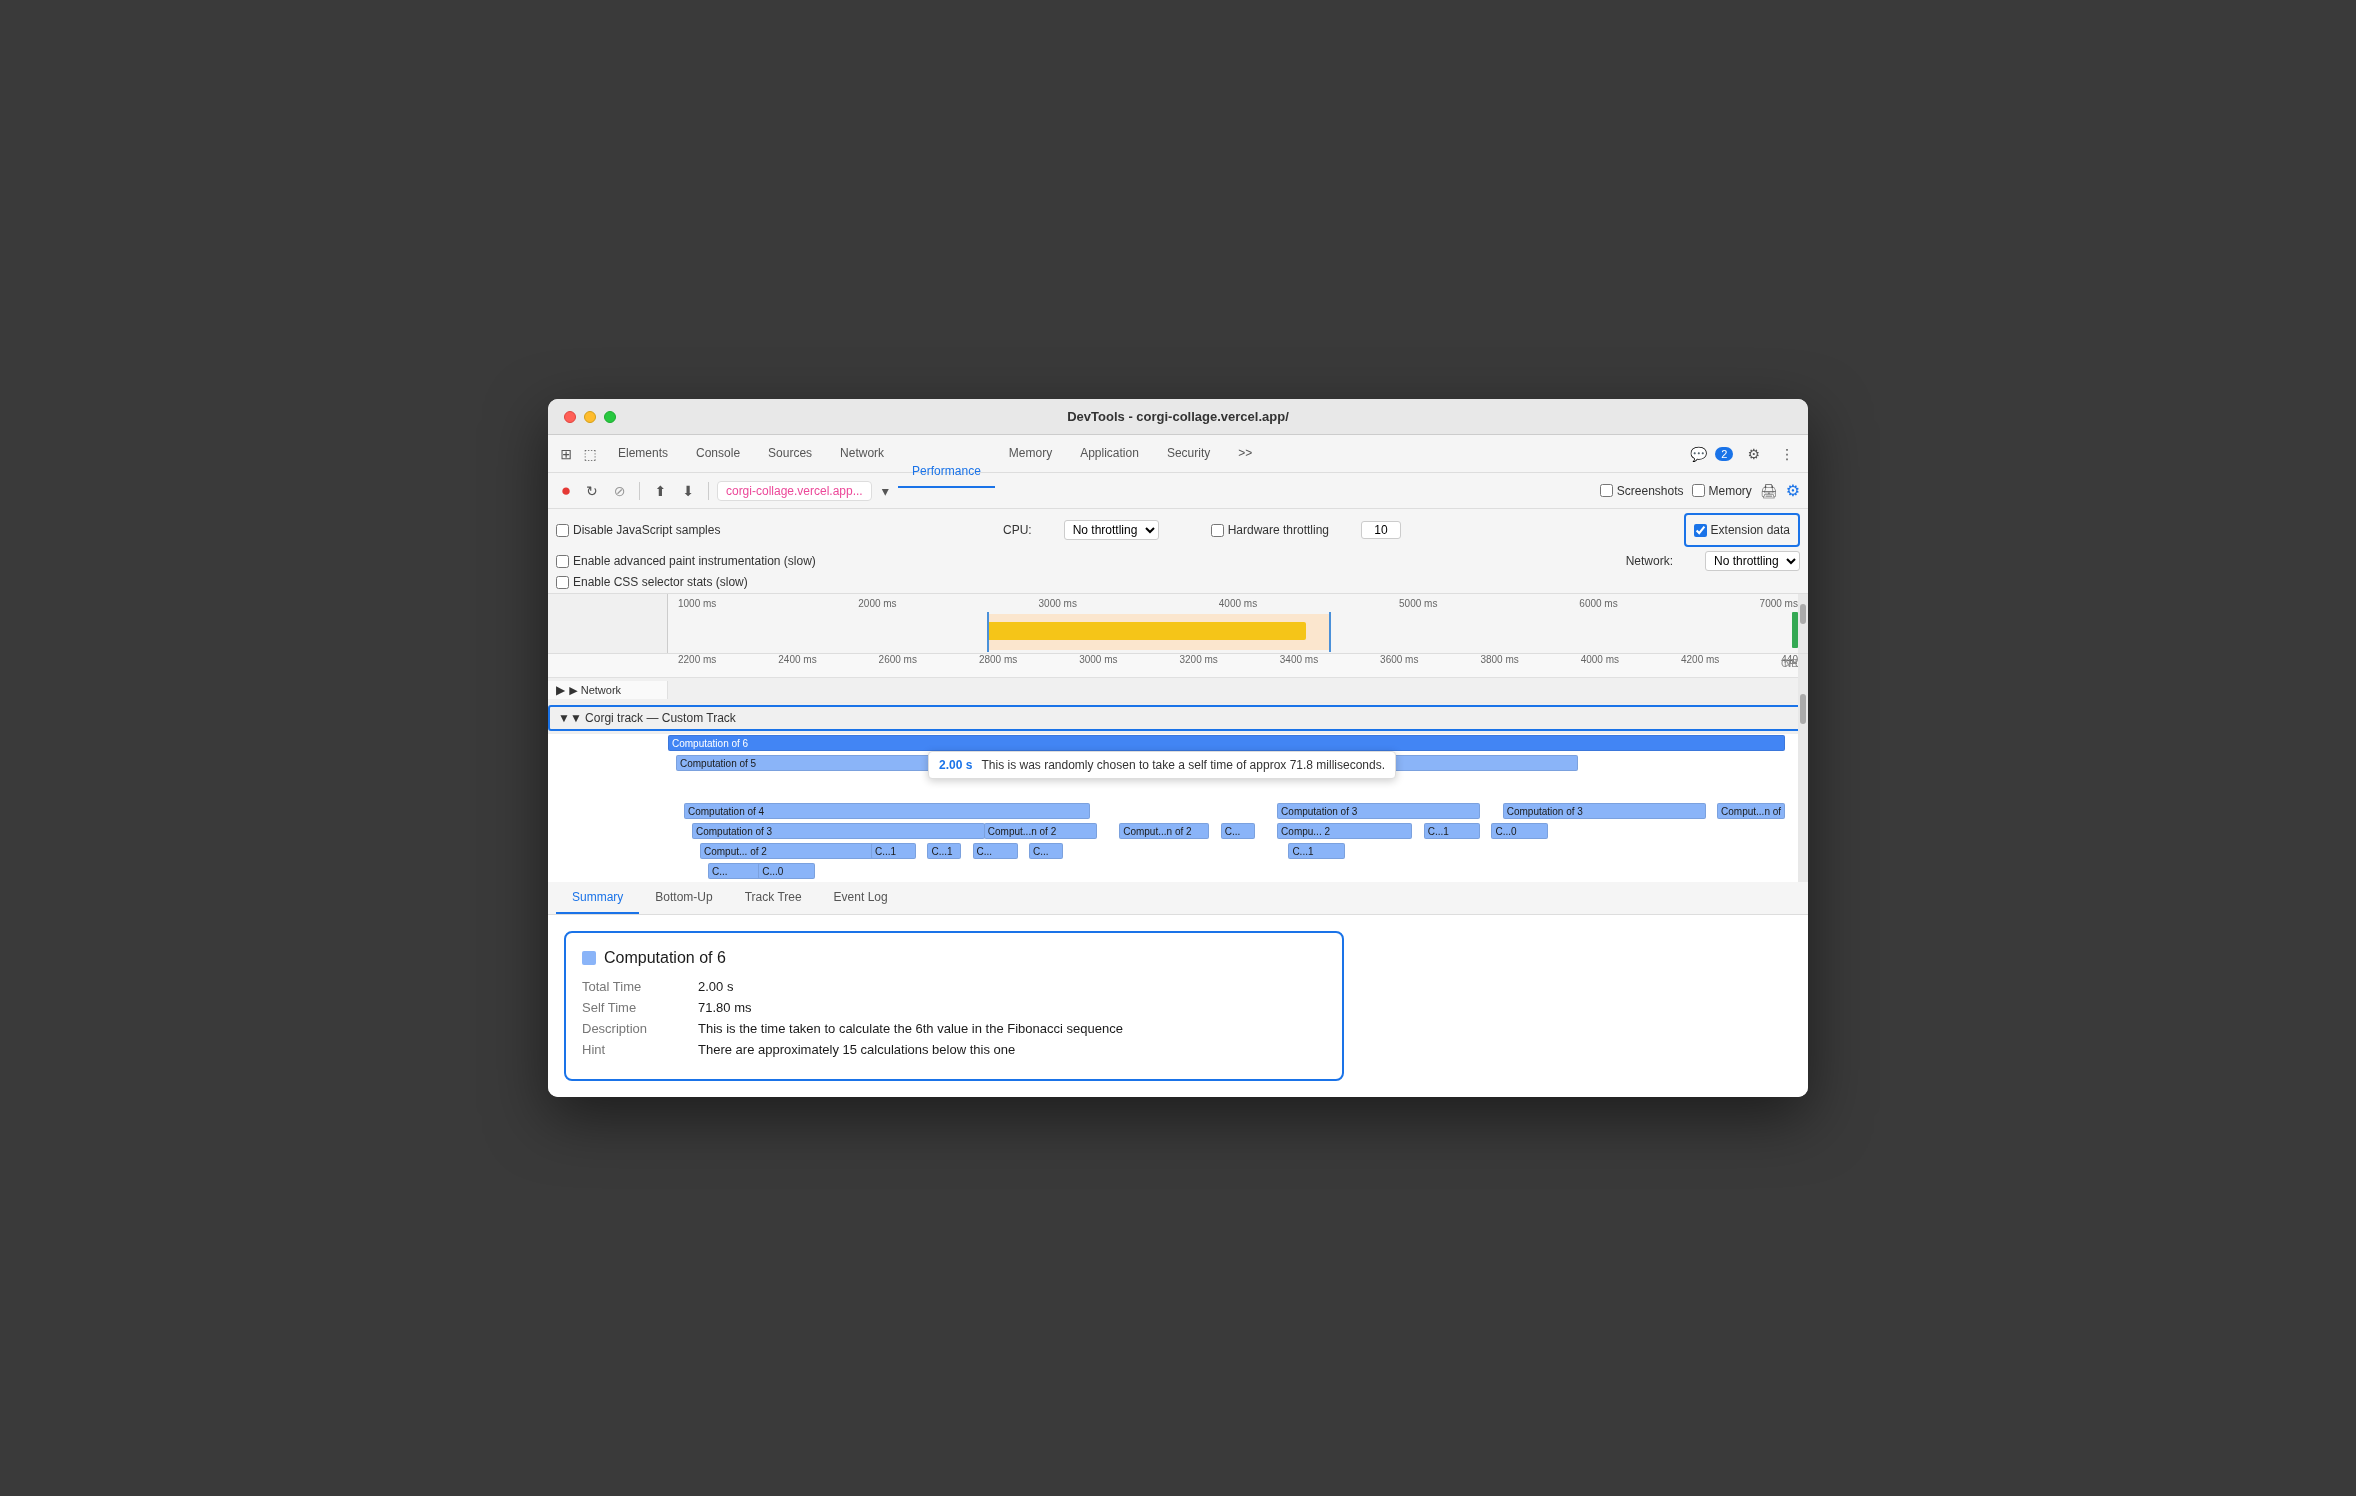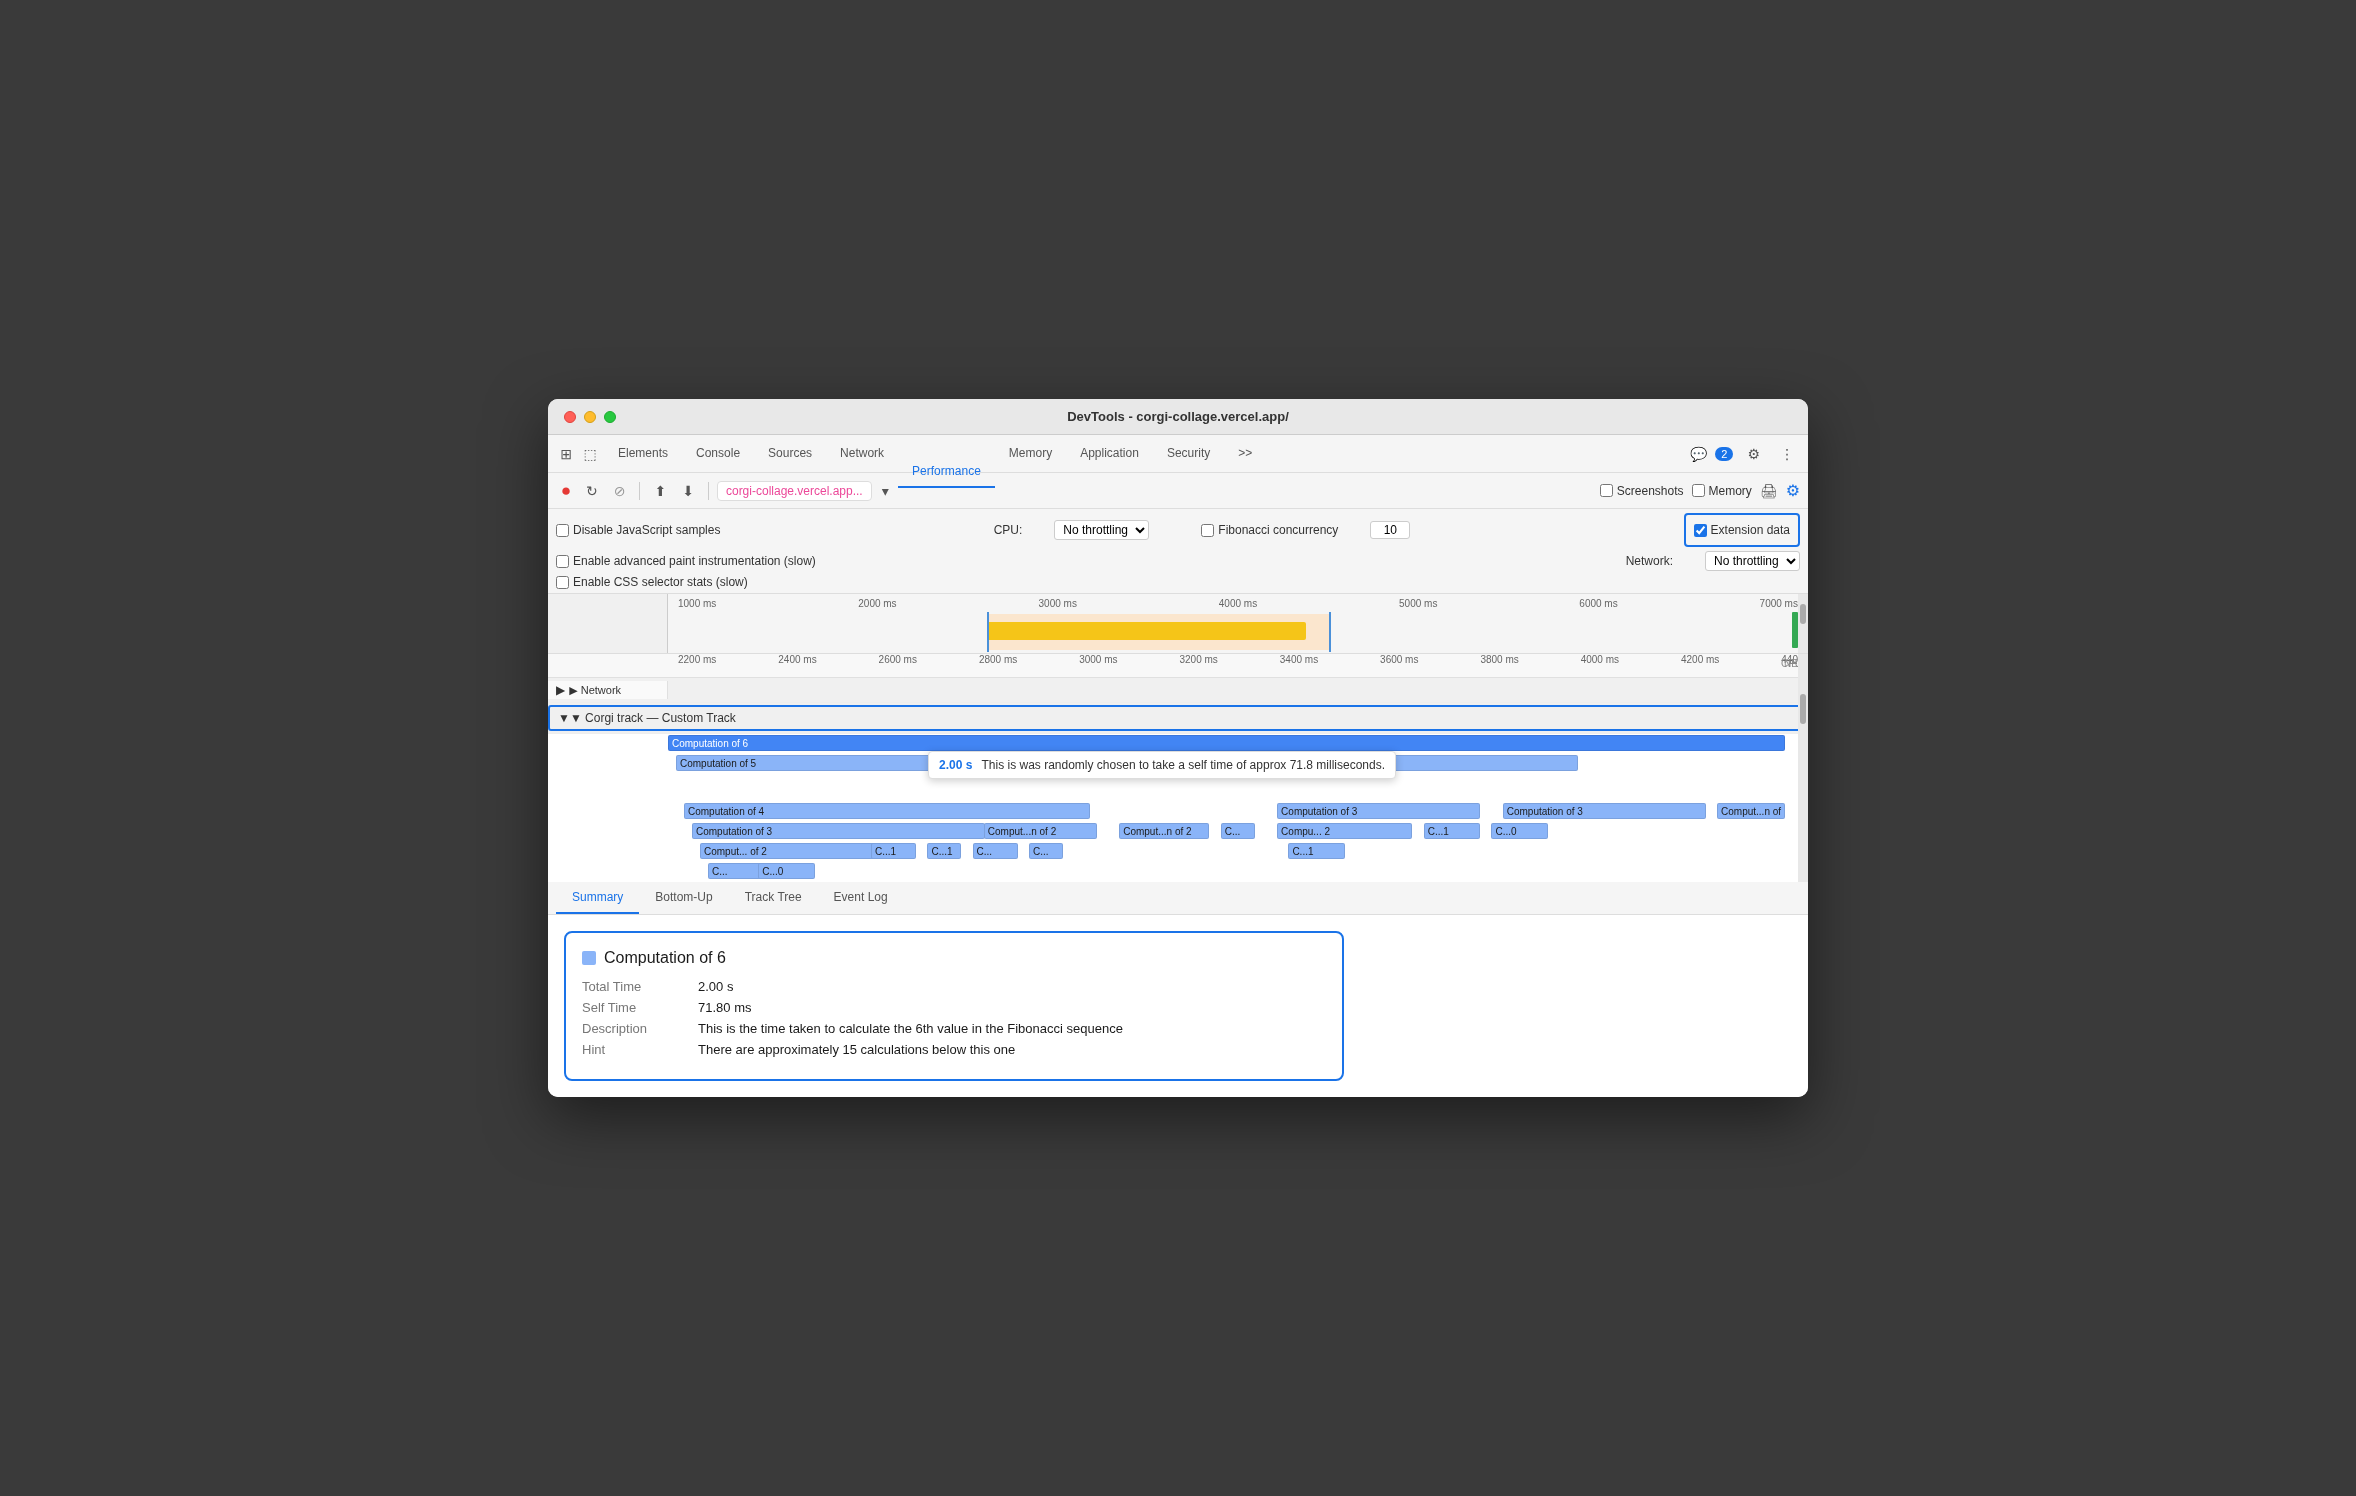--- a/index.html
+++ b/index.html
@@ -445,21 +445,21 @@
       <label class="checkbox-label">
         <input type="checkbox" style="">
         <span>Disable JavaScript samples</span>
       </label>
       <span style="margin-left:auto;">CPU:</span>
       <select class="cpu-select">
         <option>No throttling</option>
       </select>
       <label class="checkbox-label" style="margin-left:20px;">
         <input type="checkbox" style="">
-        <span>Fibonacci concurrency</span>
+        <span>Hardware throttling</span>
       </label>
       <input class="hw-input" type="text" value="10" style="">
       <div class="options-right">
         <div class="ext-data-box">
           <input type="checkbox" checked="" style="">
           <span>Extension data</span>
         </div>
       </div>
     </div>
     <div class="options-line">

